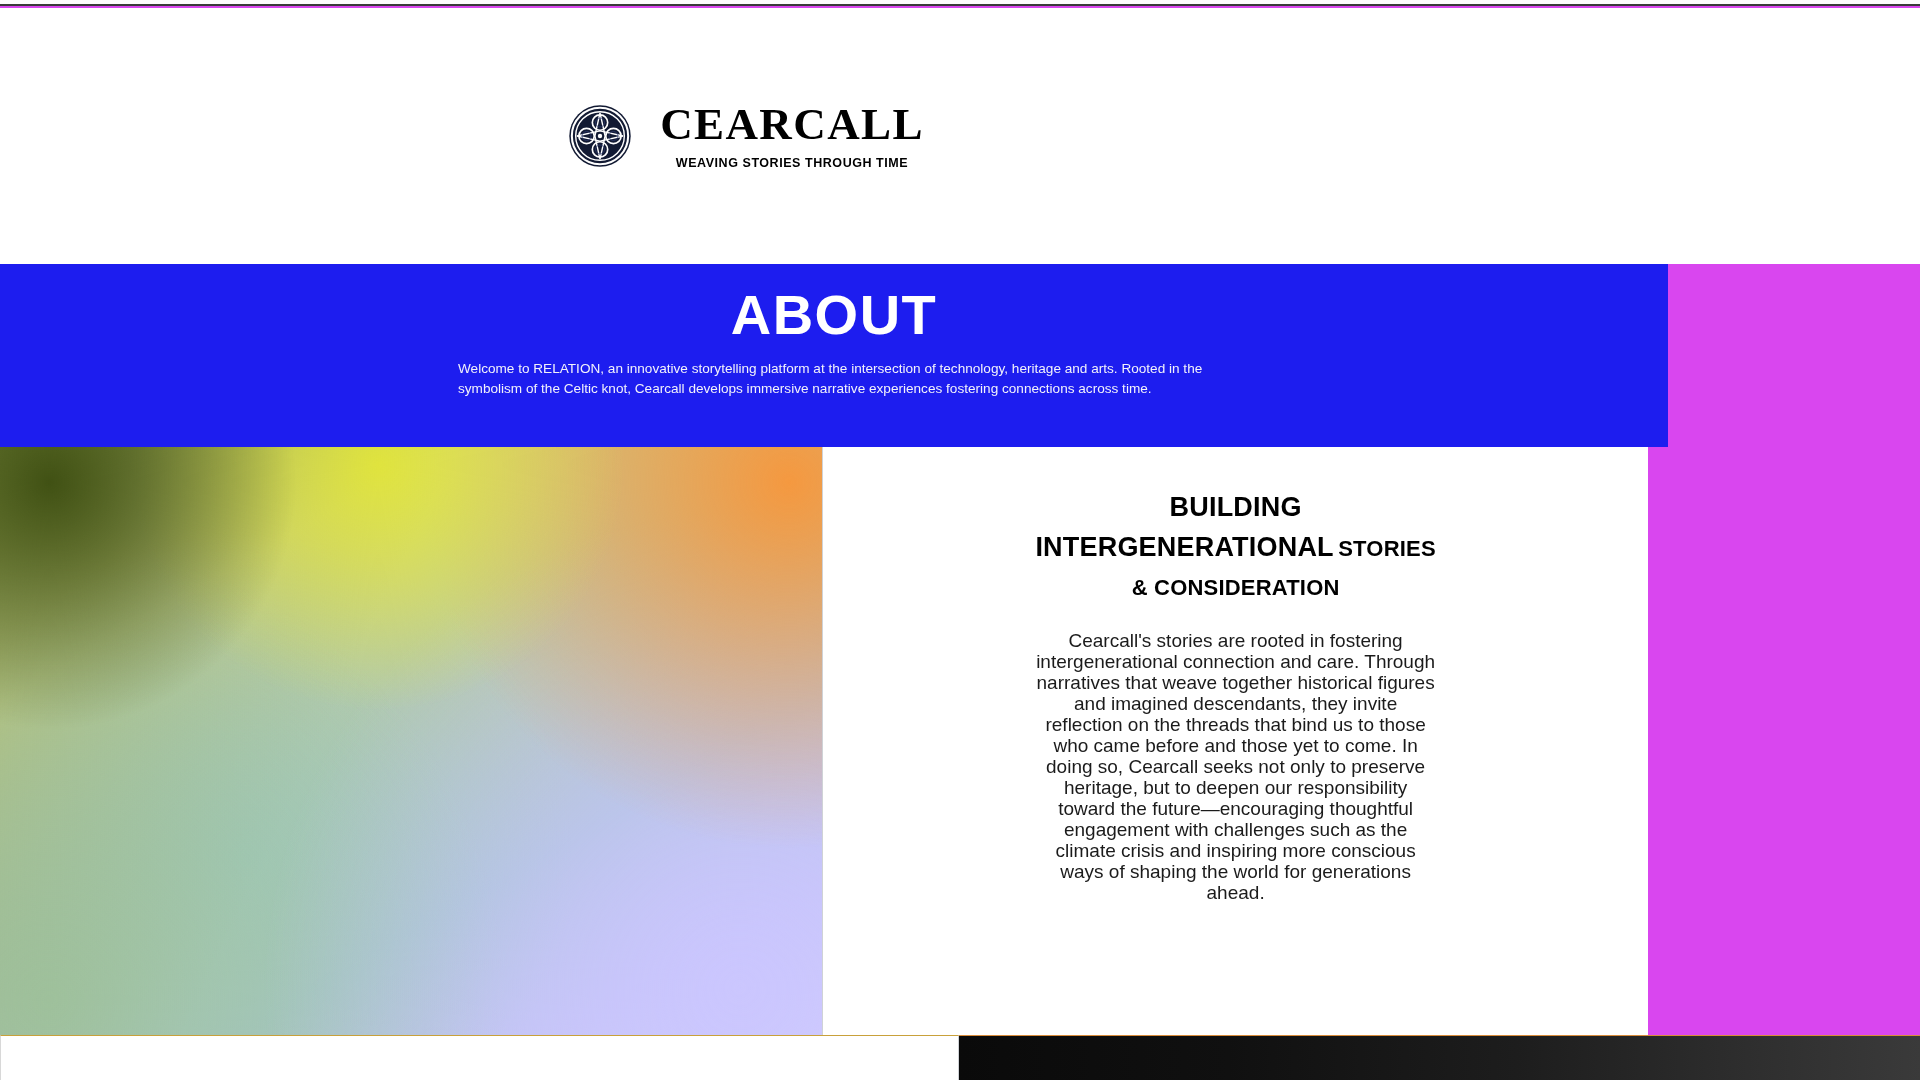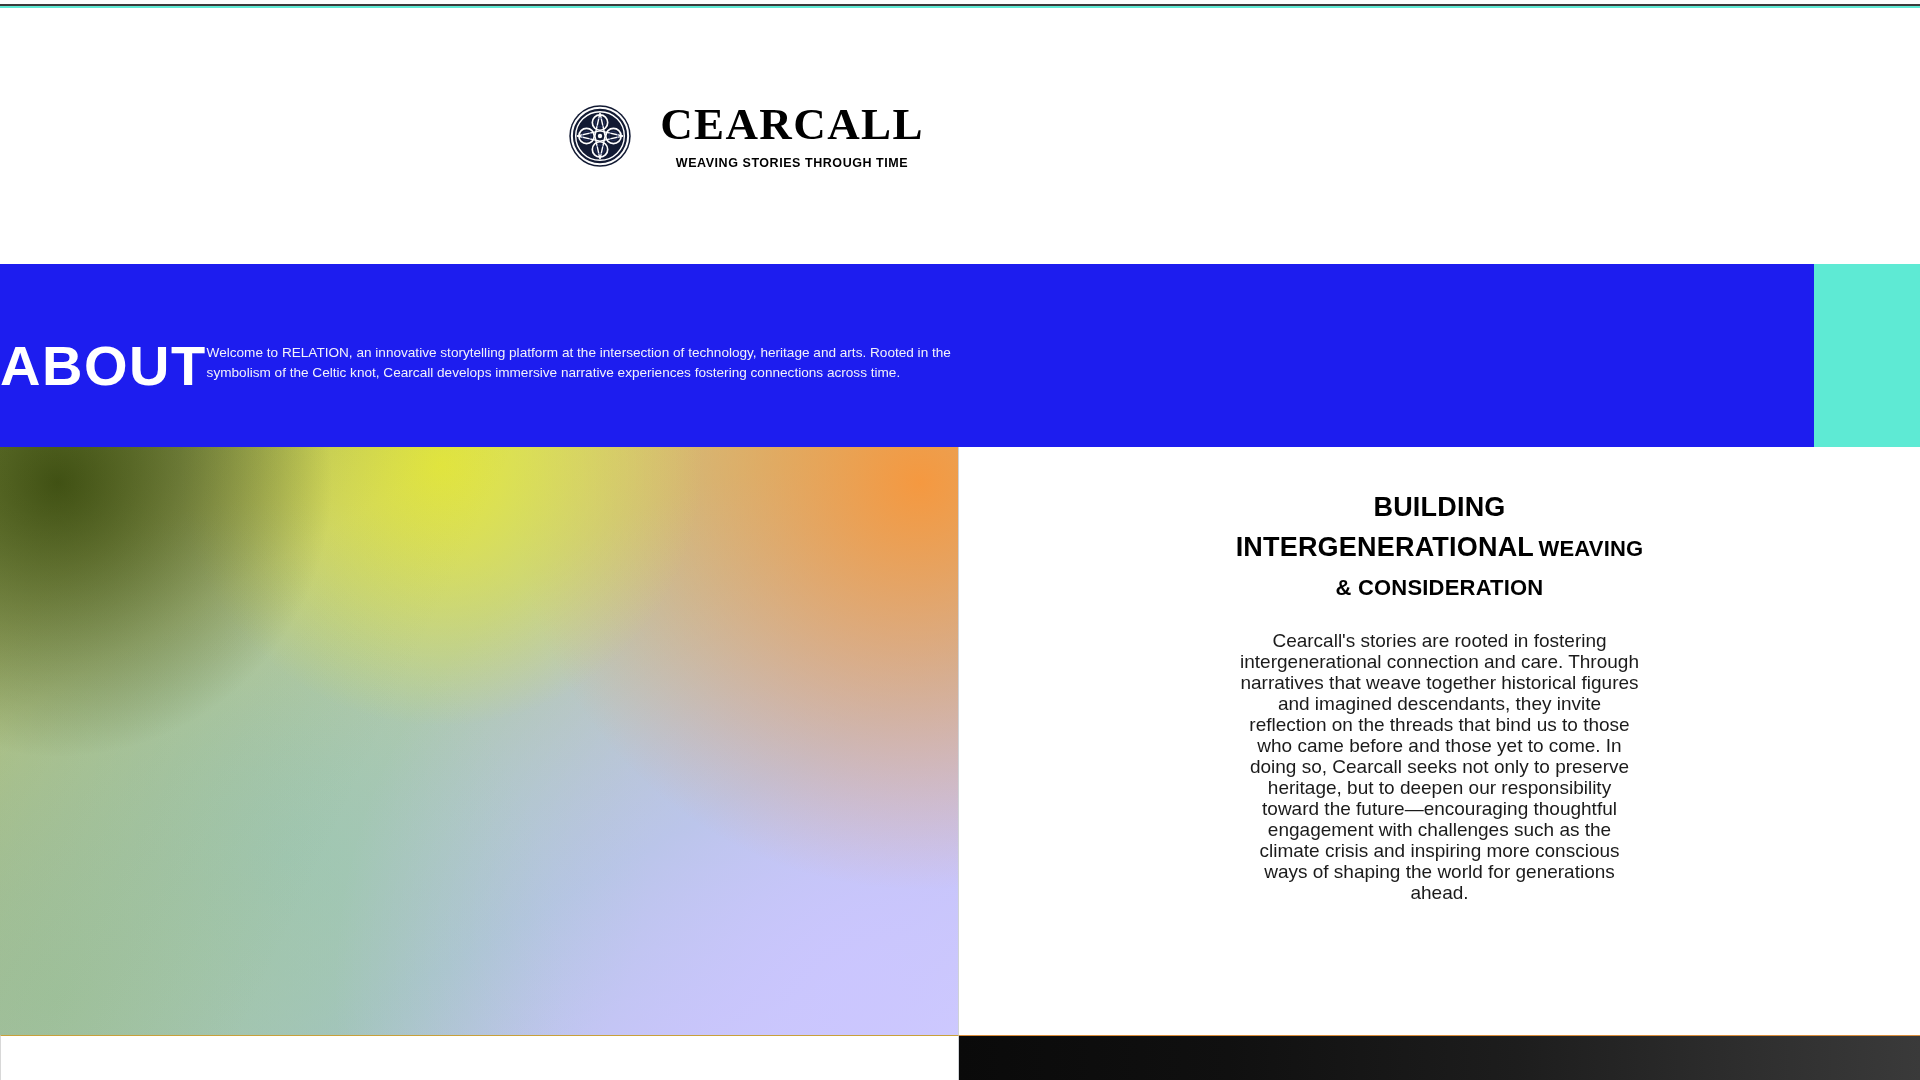--- a/index.html
+++ b/index.html
@@ -2,21 +2,21 @@
 <html><head>
 <meta charset="utf-8">
 <style>
   * { margin:0; padding:0; box-sizing:border-box; }
   html, body {
     width:1920px; height:1080px;
     background:#ffffff;
     font-family:"Liberation Sans", sans-serif;
     overflow:hidden;
   }
-  #page { position:relative; width:1920px; height:1080px; background:#5eead4;text-decoration:underline; }
+  #page { position:relative; width:1920px; height:1080px; background:#d946ef;text-decoration:underline; }
 
   
   .topbar-line {
     position:absolute; left:0; top:0; width:1920px; height:6px;
     background:#fdfdfd; border-bottom:2px solid #3a3a3a;
   }
 
   
   .site-header {
     position:absolute; left:0; top:8px; width:1920px; height:256px;
@@ -34,38 +34,38 @@
     letter-spacing:1.4px; color:#000; white-space:nowrap;
   }
   .brand-tagline {
     font-family:"Liberation Sans", sans-serif;
     font-weight:700; font-size:12.5px; letter-spacing:0.55px;
     color:#000; margin-top:8px; white-space:nowrap;
   }
 
   
   .about-band {
-    position:absolute; left:0; top:264px; width:1814px; height:183px;
+    position:absolute; left:0; top:264px; width:1668px; height:183px;
     background:#1d1def;
-    display:flex; flex-direction:row; align-items:center;
+    display:flex; flex-direction:column; align-items:center;
   }
   .about-title {
     margin-top:21px;
     font-size:56px; font-weight:700; letter-spacing:1.5px;
     color:#ffffff; line-height:1.08;
   }
   .about-copy {
     width:752px; margin-top:14px;
     font-size:13.6px; line-height:20px; color:#f2f2fb;
     text-align:left;
   }
 
   
   .main-split {
-    position:absolute; left:0; top:447px; width:1920px; height:588px;
+    position:absolute; left:0; top:447px; width:1648px; height:588px;
     display:flex;
   }
   .art-panel {
     position:relative; width:959px; height:588px; overflow:hidden;
     border-right:1px solid #cfd2d6;
     background:
       radial-gradient(circle at 6% 6%, rgba(46,62,6,0.95) 0%, rgba(46,62,6,0.0) 26%),
       radial-gradient(circle at 46% 3%, rgba(229,232,58,0.95) 0%, rgba(229,232,58,0.0) 34%),
       radial-gradient(circle at 96% 6%, rgba(248,150,58,0.95) 0%, rgba(248,150,58,0.0) 38%),
       radial-gradient(circle at 90% 92%, rgba(203,198,255,0.95) 0%, rgba(203,198,255,0.0) 52%),
@@ -158,21 +158,21 @@
   </section>
 
   <section class="main-split">
 
     <div class="art-panel"></div>
 
     <div class="info-panel">
       <div class="info-heading">
         <span class="hd-lg">BUILDING</span><br>
         <span class="hd-lg">INTERGENERATIONAL</span>
-        <span class="hd-sm">WEAVING</span><br>
+        <span class="hd-sm">STORIES</span><br>
         <span class="hd-sm">&amp; CONSIDERATION</span>
       </div>
       <p class="info-copy">Cearcall's stories are rooted in fostering intergenerational connection and care. Through narratives that weave together historical figures and imagined descendants, they invite reflection on the threads that bind us to those who came before and those yet to come. In doing so, Cearcall seeks not only to preserve heritage, but to deepen our responsibility toward the future—encouraging thoughtful engagement with challenges such as the climate crisis and inspiring more conscious ways of shaping the world for generations ahead.</p>
     </div>
 
   </section>
 
   <div class="bottom-strip">
     <div class="bottom-left"></div>
     <div class="bottom-right"></div>

